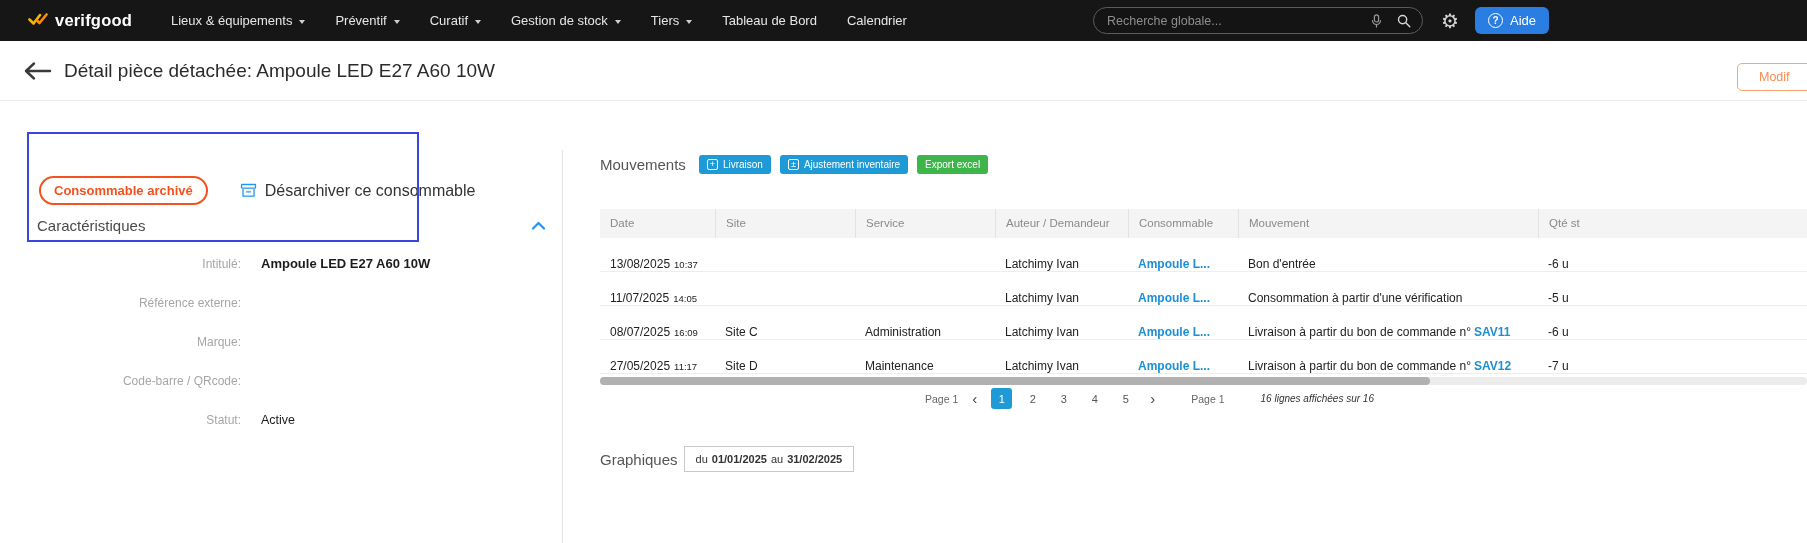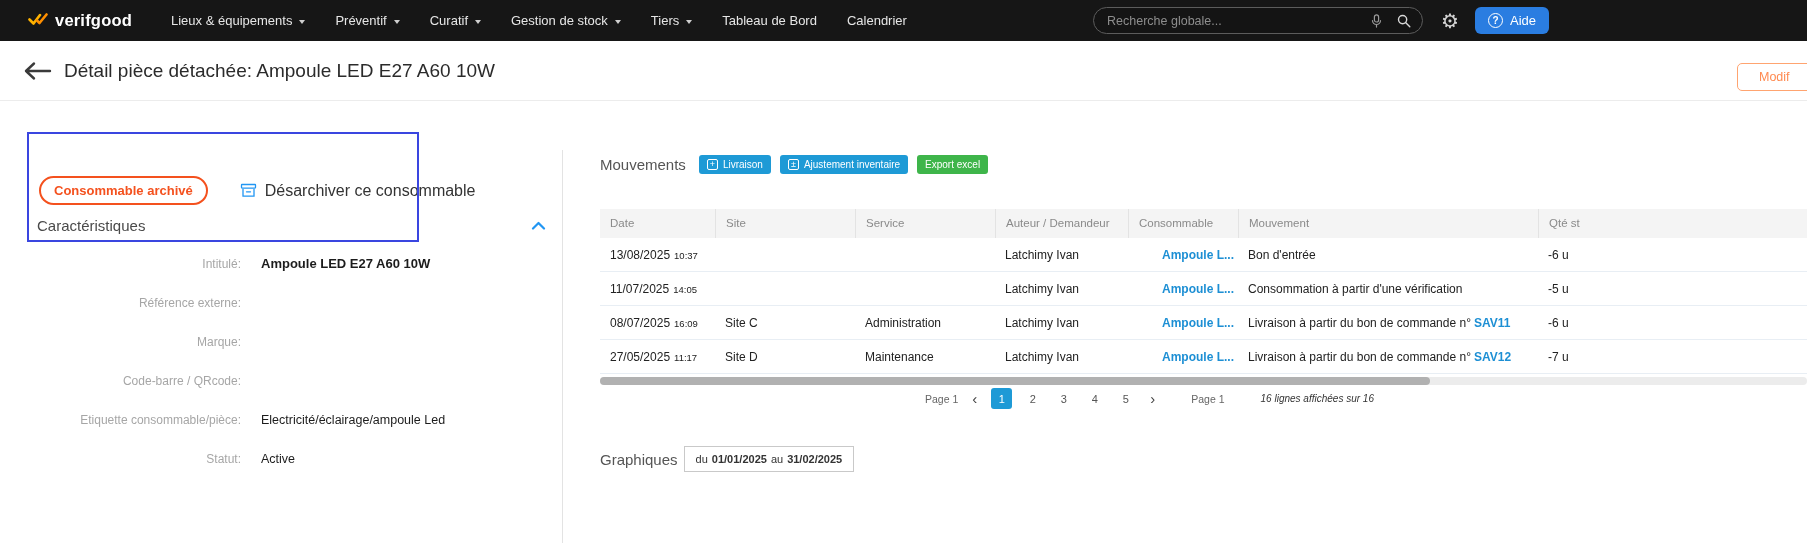--- a/index.html
+++ b/index.html
@@ -50,31 +50,31 @@
   .mv-title { margin-right: 4px; }
   .btn-small { color: #fff; font-size: 10px; border: none; border-radius: 3px; padding: 4px 8px; display: flex; align-items: center; gap: 5px; cursor: pointer; font-family: "Liberation Sans", sans-serif; }
   .btn-blue { background: #1e9ad6; }
   .btn-green { background: #3eb54a; }
   .btn-glyph { width: 11px; height: 11px; border: 1px solid #fff; border-radius: 2px; font-size: 9px; line-height: 9px; display: flex; align-items: center; justify-content: center; }
 
   .mv-table { position: absolute; left: 0; top: 108px; width: 1207px; }
   .t-head { display: flex; background: #f4f4f4; height: 29px; align-items: center; color: #8a8a8a; font-size: 11.5px; }
   .t-head .cell { height: 29px; line-height: 29px; }
   .t-head .cell + .cell { border-left: 1px solid #e3e3e3; }
-  .t-row { display: flex; height: 34px; align-items: center; border-bottom: 1px solid #e8eef4; font-size: 12px; color: #222; cursor: pointer; }
+  .t-row { display: flex; height: 34px; align-items: flex-end; border-bottom: 1px solid #e8eef4; font-size: 12px; color: #222; cursor: pointer; }
   .cell { padding-left: 10px; overflow: hidden; white-space: nowrap; }
   .c-date { width: 115px; flex: none; }
   .c-site { width: 140px; flex: none; }
   .c-service { width: 140px; flex: none; }
   .c-auteur { width: 133px; flex: none; }
   .c-cons { width: 110px; flex: none; }
   .c-mouv { width: 300px; flex: none; }
   .c-qte { width: 269px; flex: none; }
   .time { font-size: 9.5px; margin-left: 4px; }
-  .link { color: #1d8fd4; font-weight: bold; cursor: pointer; margin-left: 24px; }
+  .link { color: #1d8fd4; font-weight: bold; cursor: pointer; }
   .c-mouv .link { margin-left: 3px; }
 
   .scrollbar { position: absolute; left: 0; top: 276px; width: 1207px; height: 8px; background: #ececec; border-radius: 4px; }
   .scroll-thumb { width: 830px; height: 8px; background: #b1b1b1; border-radius: 4px; cursor: pointer; }
 
   .pagination { position: absolute; left: 325px; top: 287px; display: flex; align-items: center; gap: 10px; }
   .pg-label { font-size: 10.5px; color: #666; }
   .pg-chevron { font-size: 15px; color: #444; cursor: pointer; padding: 0 4px; line-height: 1; }
   .page-num { width: 21px; height: 21px; display: flex; align-items: center; justify-content: center; font-size: 11px; color: #555; cursor: pointer; }
   .page-num.active { background: #1e9ad6; color: #fff; border-radius: 3px; }
@@ -197,24 +197,20 @@
       </div>
       <div class="field-row">
         <span class="field-label">Marque:</span>
         <span class="field-value"></span>
       </div>
       <div class="field-row">
         <span class="field-label">Code-barre / QRcode:</span>
         <span class="field-value"></span>
       </div>
       <div class="field-row">
-        <span class="field-label">Etiquette consommable/pièce:</span>
-        <span class="field-value">Electricité/éclairage/ampoule Led</span>
-      </div>
-      <div class="field-row">
         <span class="field-label">Statut:</span>
         <span class="field-value">Active</span>
       </div>
     </div>
   </section>
 
   <div class="annotation"></div>
 
   <section class="right-area">
 

